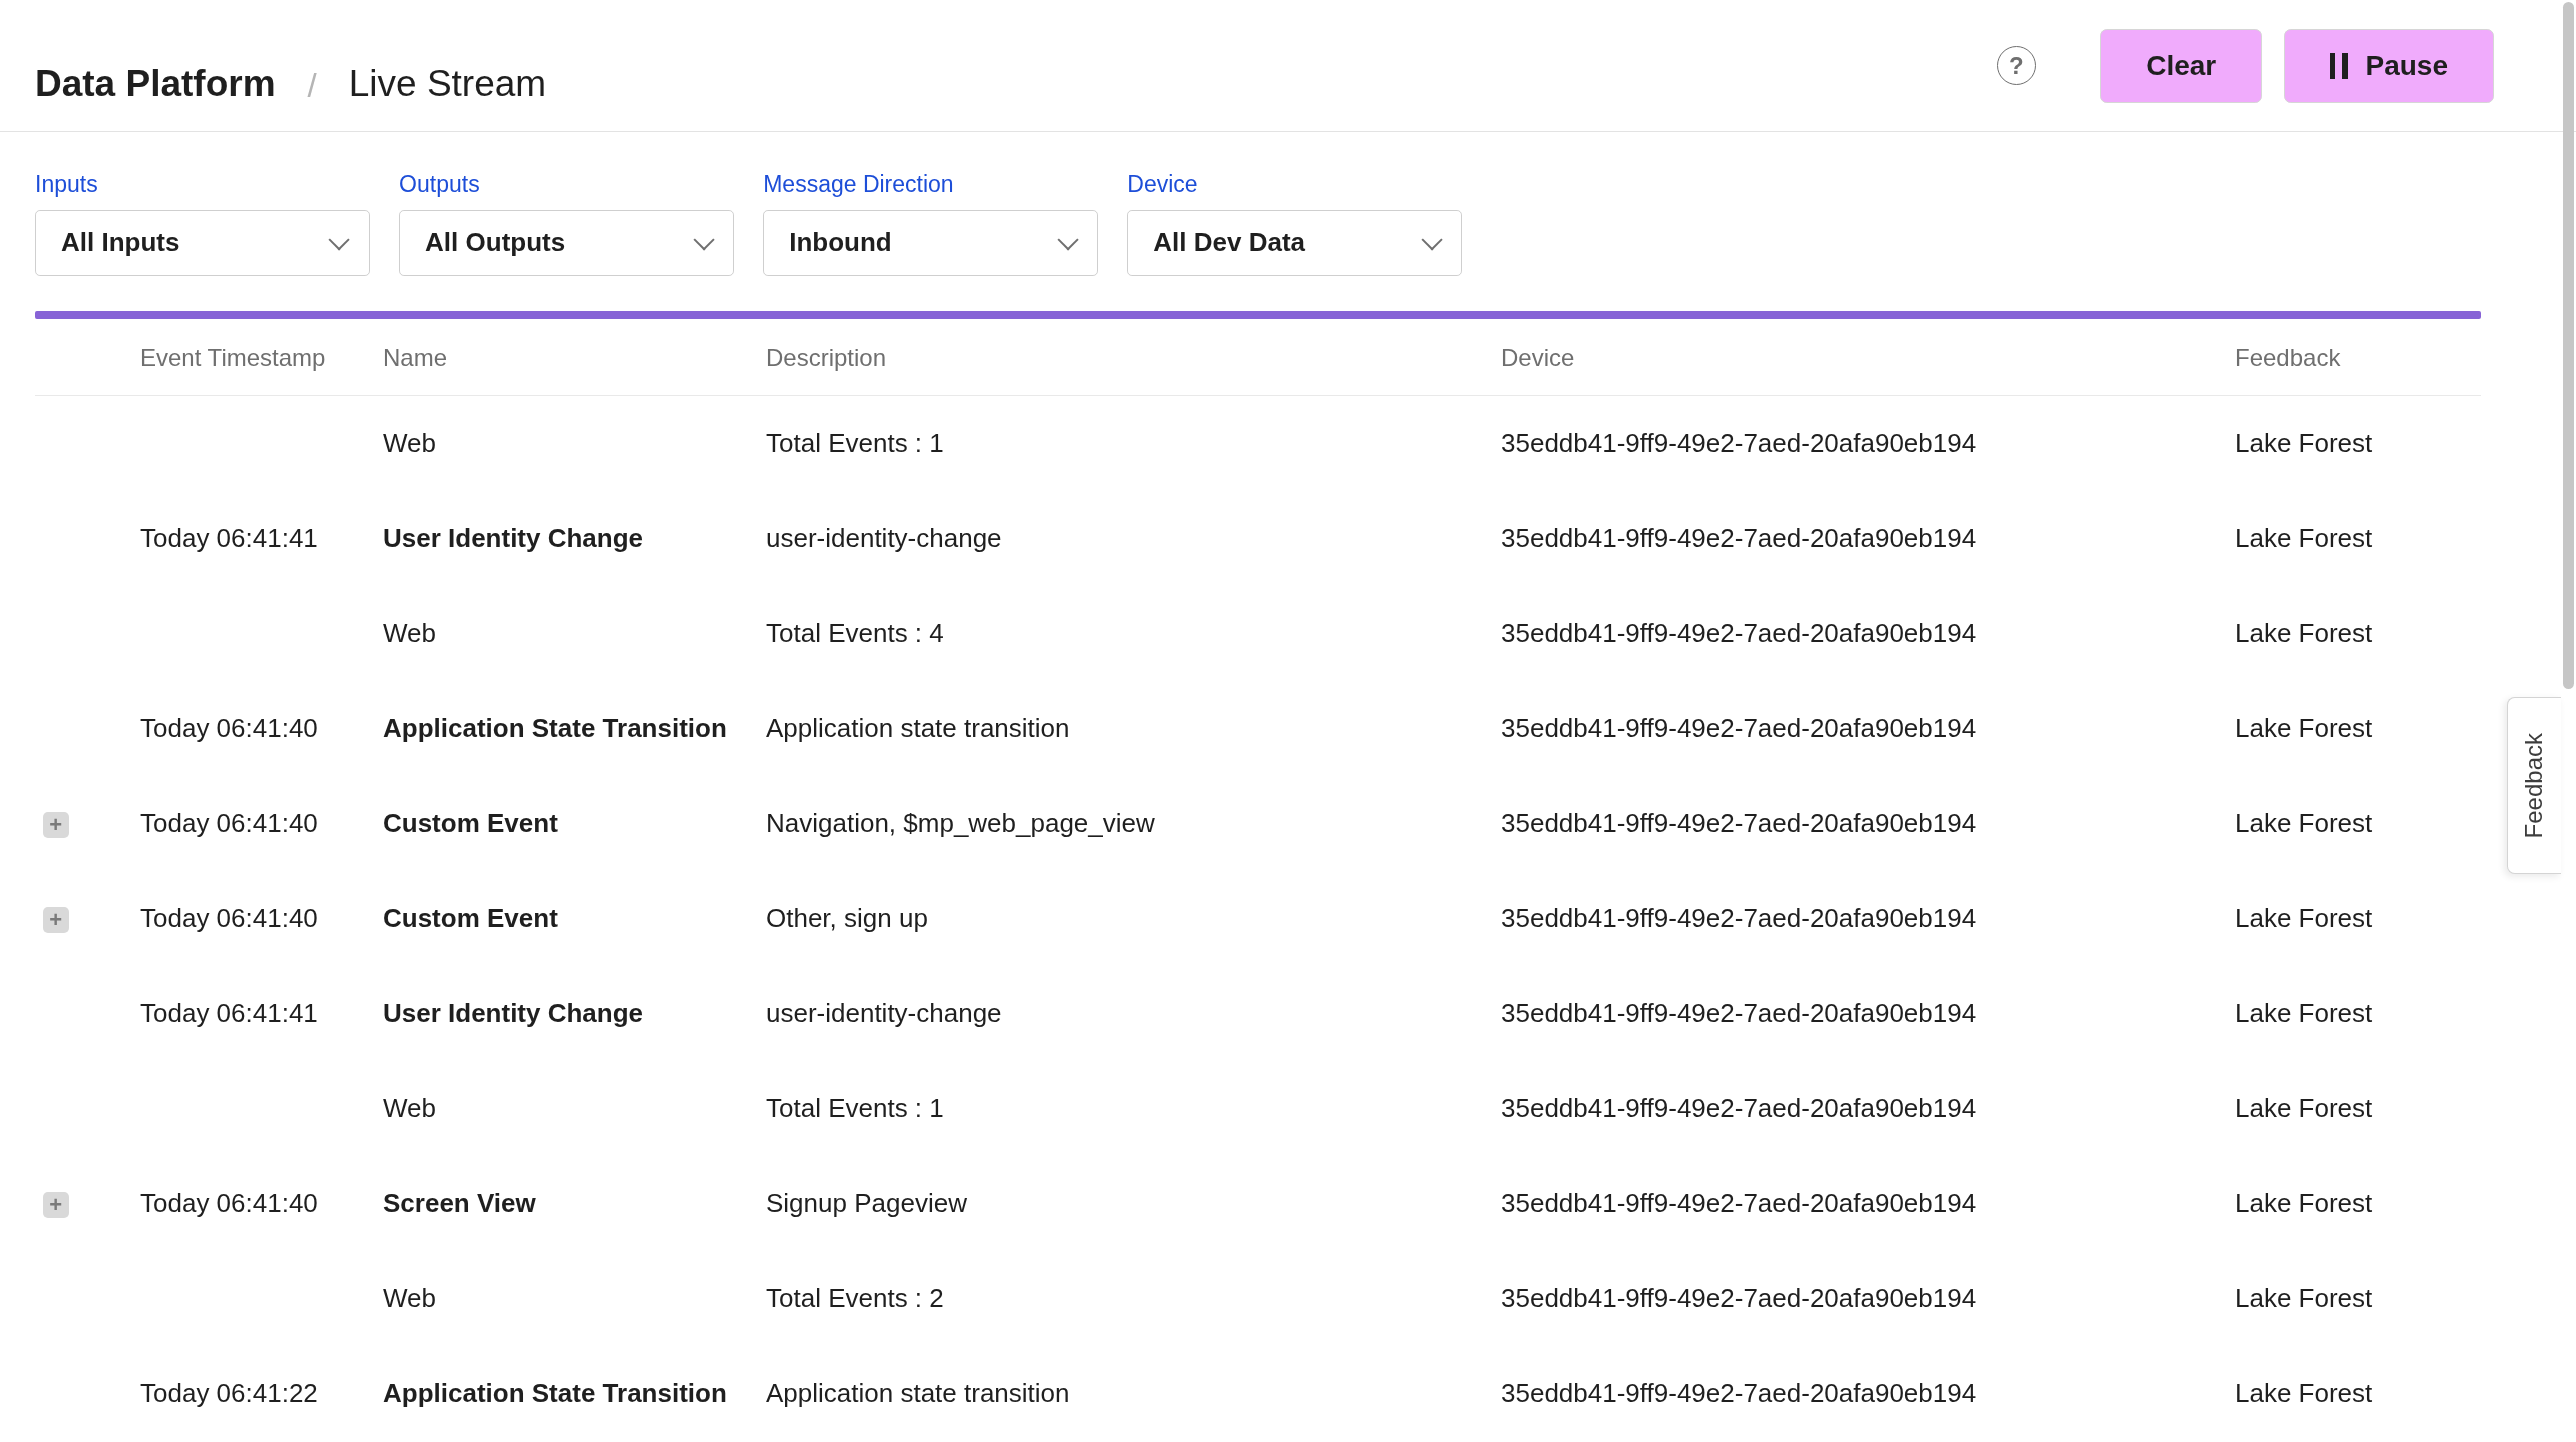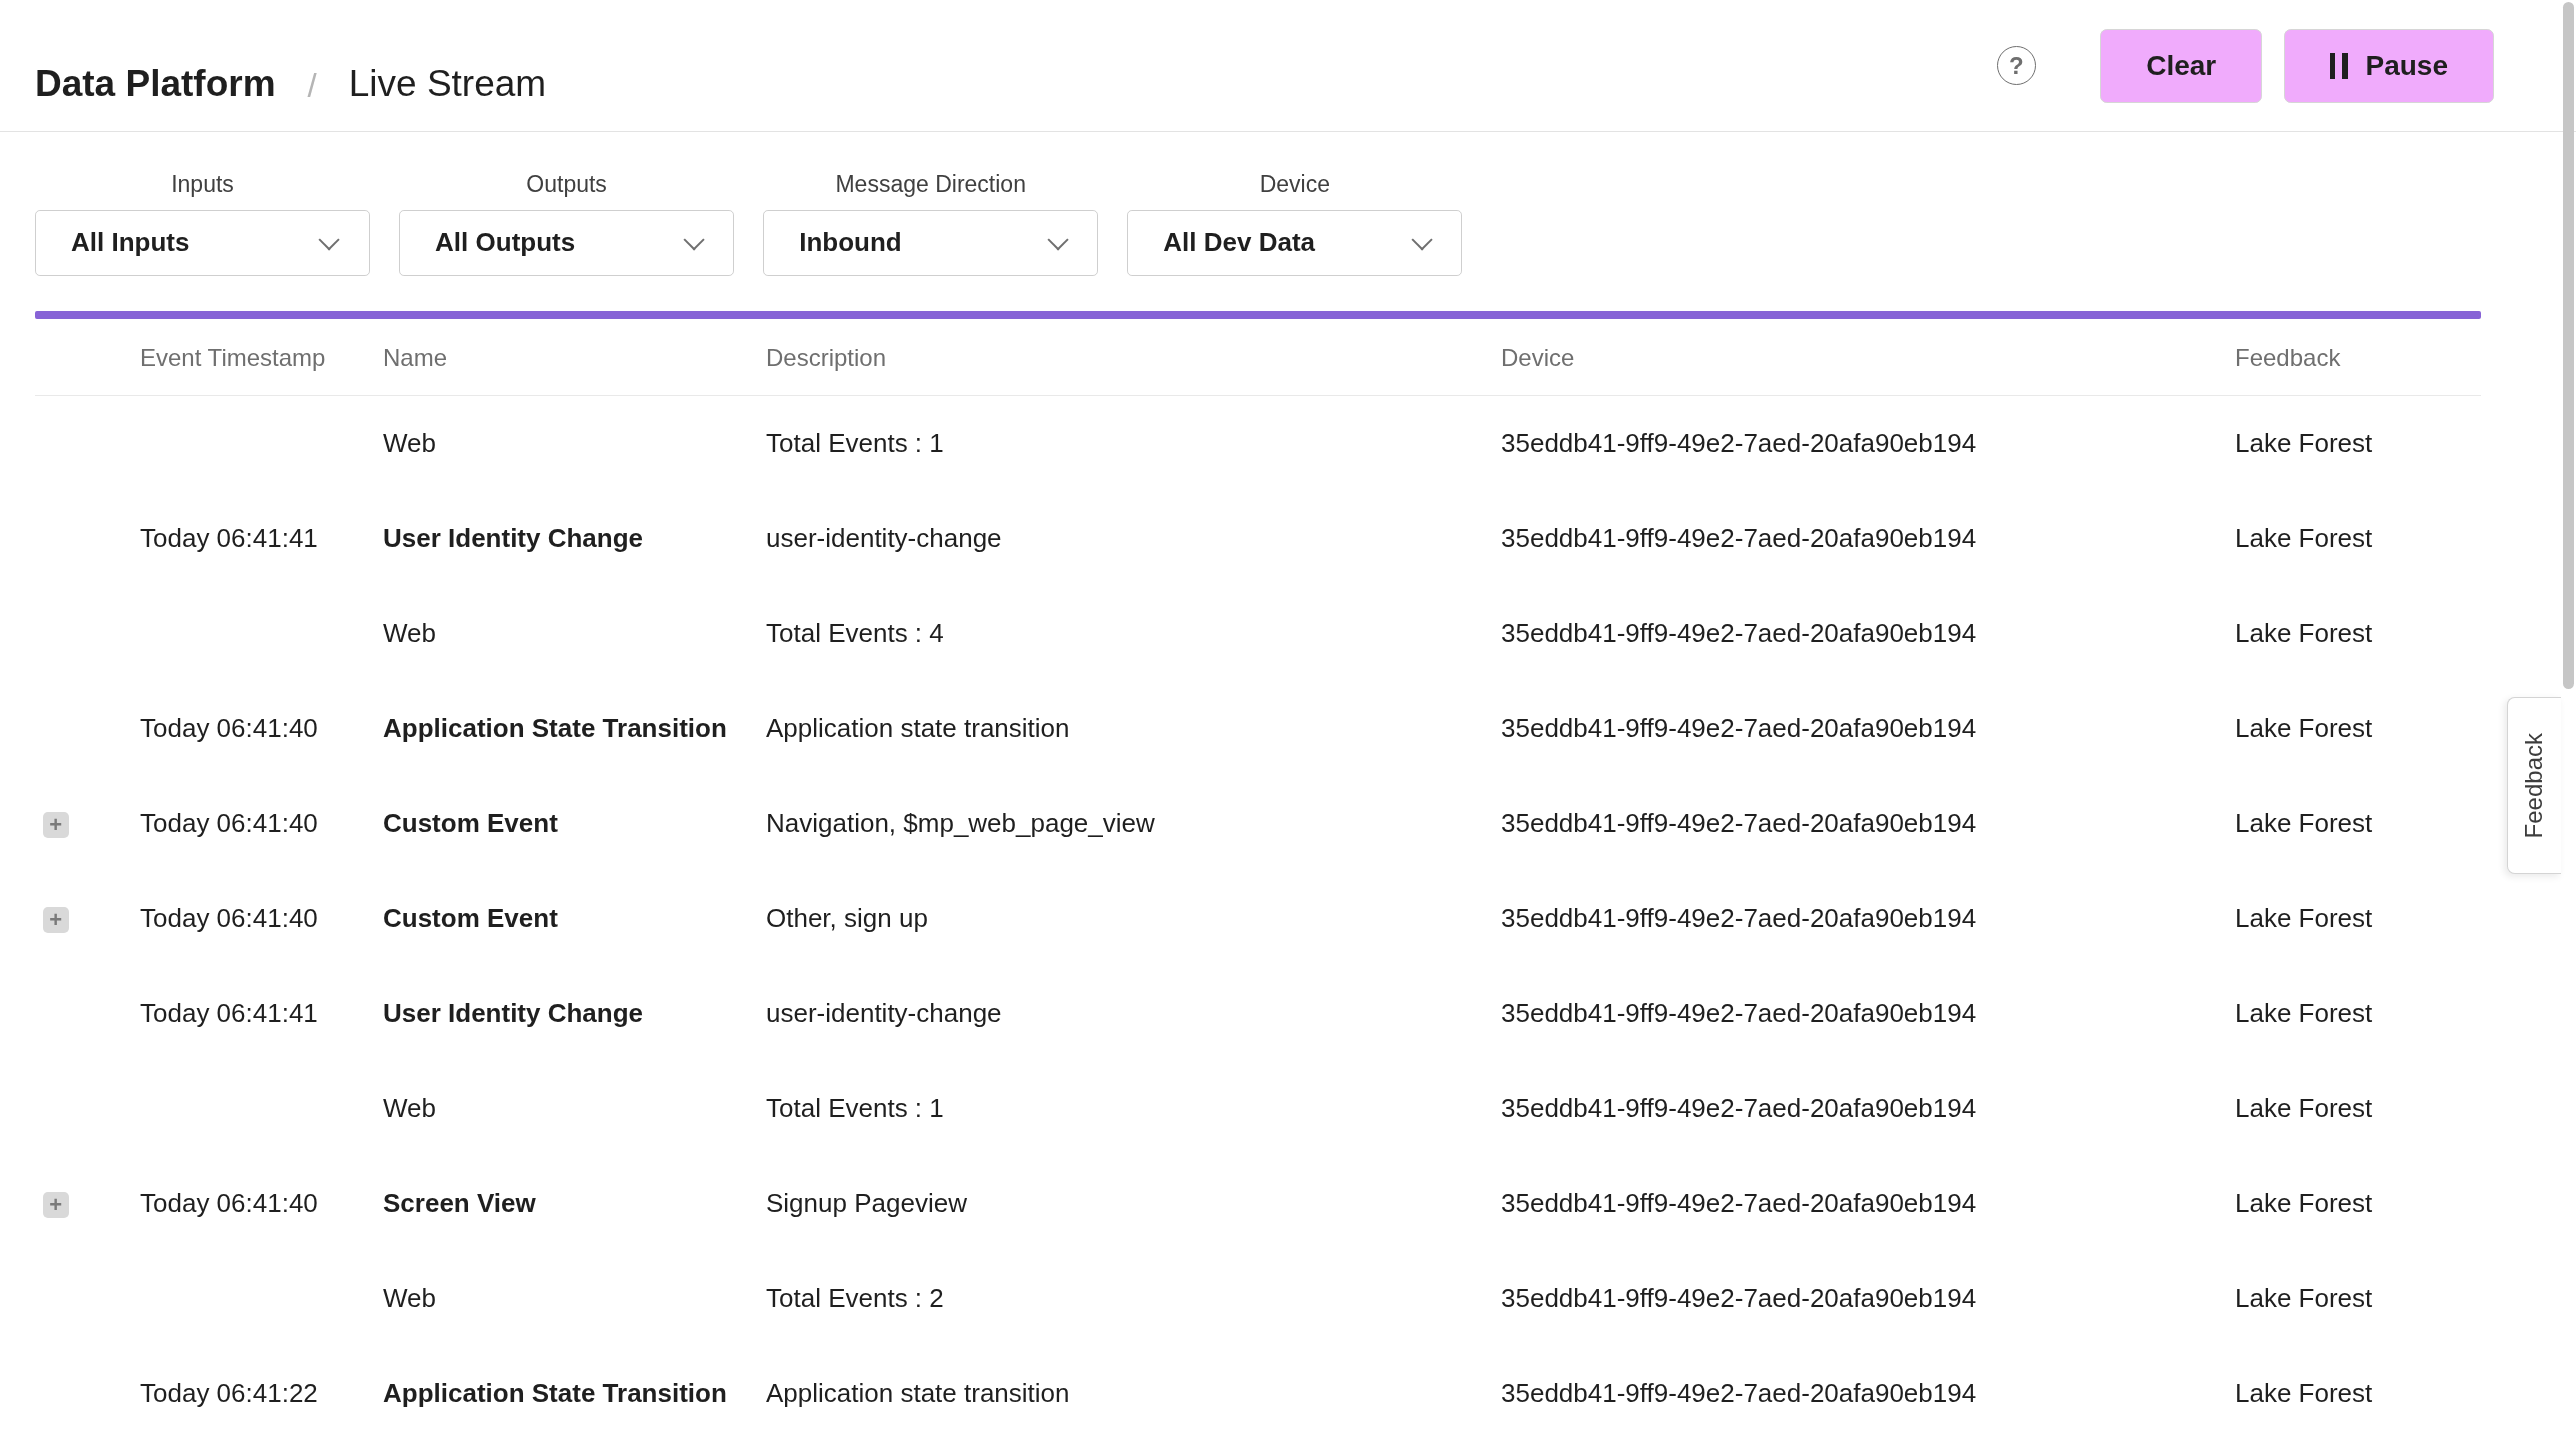--- a/index.html
+++ b/index.html
@@ -48,29 +48,29 @@
   .pause-icon { display: inline-flex; gap: 6.8px; margin-right: 17.5px; }
   .pause-icon i { display: block; width: 5.8px; height: 26px; background: #1f1f1f; }
 
   
   .filters {
     display: flex; gap: 15.5px;
     padding: 39px 95px 0 35px;
   }
   .filter-block { width: 335px; margin-right: 13.6px; }
   .filter-label {
-    font-size: 23px; color: #404040;
-    margin-bottom: 11.6px; display: block; text-align: center;
+    font-size: 23px; color: #1d4ed8;
+    margin-bottom: 11.6px; display: block;
   }
   .dropdown {
     height: 66px;
     border: 1px solid #cfcfcf; border-radius: 4.9px;
     background: #fff;
     display: flex; align-items: center; justify-content: space-between;
-    padding: 0 35px;
+    padding: 0 25px;
     cursor: pointer;
   }
   .dropdown-value { font-size: 26px; font-weight: 700; color: #1f1f1f; }
   .chevron {
     width: 14.6px; height: 14.6px;
     border-right: 2.9px solid #6f6f6f;
     border-bottom: 2.9px solid #6f6f6f;
     transform: rotate(45deg) translateY(-3.9px);
   }
 

